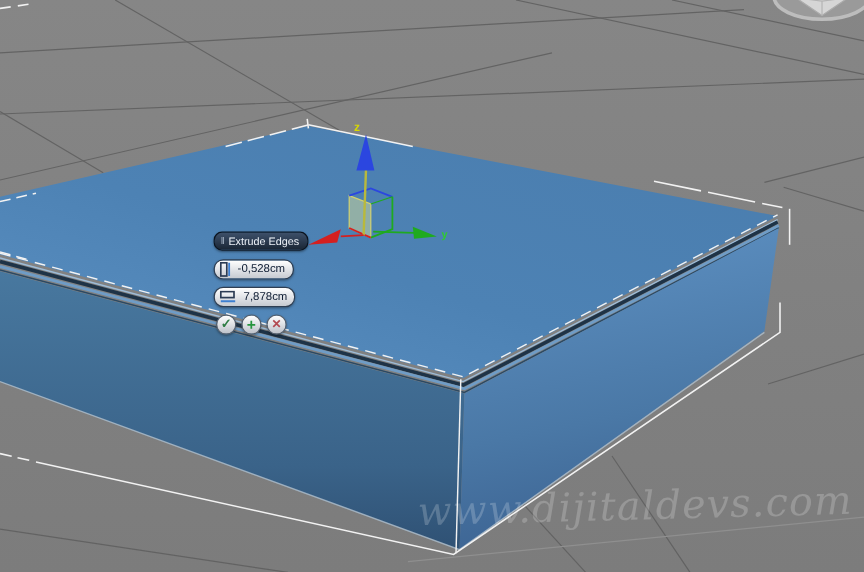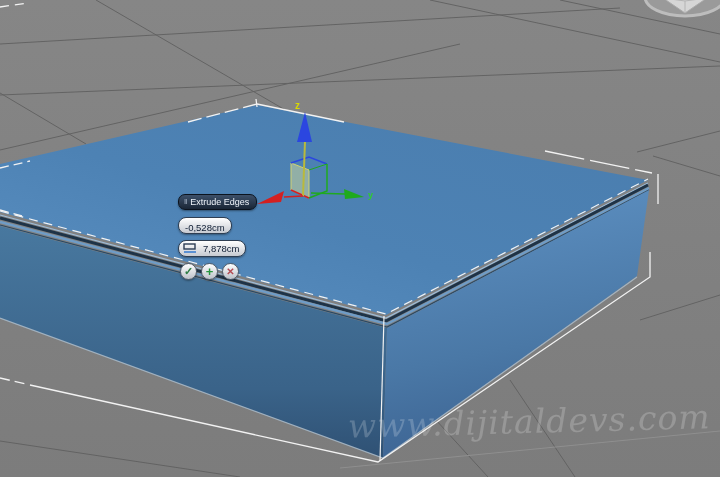--- a/index.html
+++ b/index.html
@@ -34,21 +34,21 @@
   .caddy-field{
     display:flex;align-items:center;gap:4px;
     height:15px;padding:0 6px 0 4px;border-radius:8px;
     background:linear-gradient(#ffffff,#c6cad1);
     border:1px solid #2e3e52;
     color:#0f1d33;font-size:9.5px;
     box-shadow:0 1px 2px rgba(0,0,0,.35);
     margin-top:6px;width:fit-content;
   }
   .caddy-field .val{padding-left:2px;}
-  .f1{margin-top:7px;flex-direction:column;}
+  .f1{margin-top:7px;}
   .caddy-buttons{display:flex;gap:4px;margin-top:6px;margin-left:2px;}
   .cbtn{
     width:17px;height:17px;border-radius:50%;
     background:linear-gradient(#ffffff,#bcc1c9);
     border:1px solid #525d6b;
     display:flex;align-items:center;justify-content:center;
     font-size:11px;font-weight:bold;line-height:1;
     box-shadow:0 1px 2px rgba(0,0,0,.35);
     cursor:pointer;padding:0;
   }

